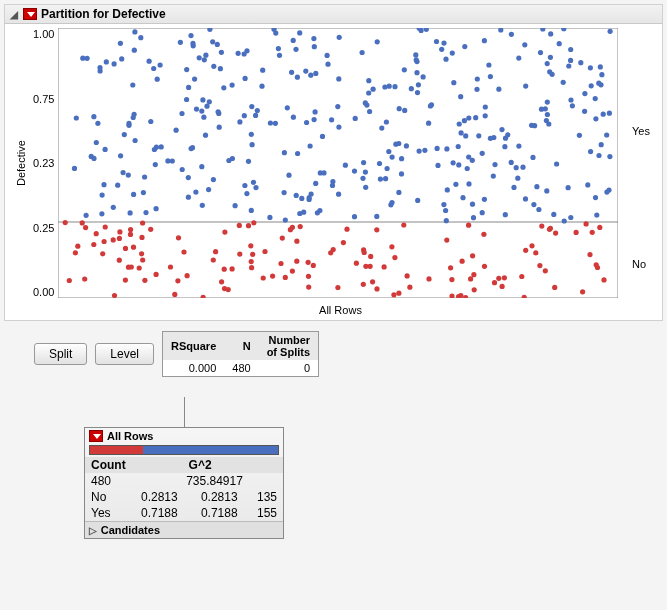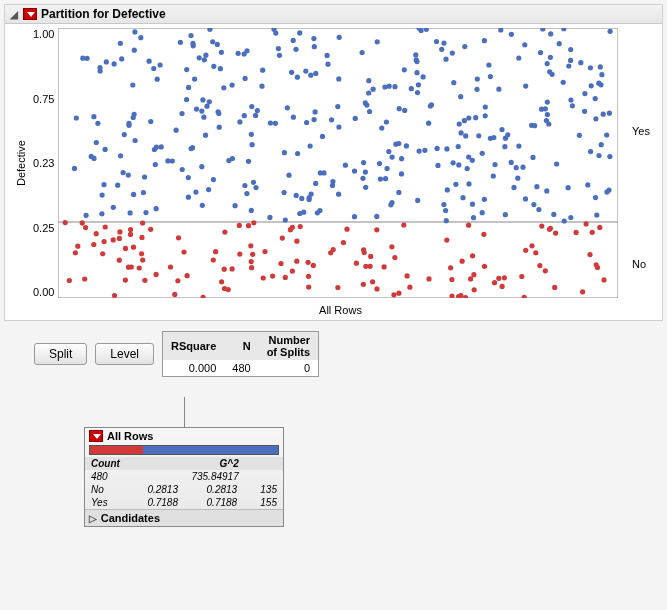--- a/index.html
+++ b/index.html
@@ -150,28 +150,27 @@
     display: flex;
     height: 10px;
     margin: 1px 4px 2px 4px;
     border: 1px solid #555;
   }
   .ratio-no  { background: #d23a3a; }
   .ratio-yes { background: #4a6fbf; }
   .node table {
     width: 100%;
     border-collapse: collapse;
-    font-size: 10px;
-    font-style: italic;
+    font-size: 12px;
   }
   .node table th, .node table td {
     padding: 1px 6px;
     text-align: right;
   }
-  .node table th { font-weight: bold; background: #e2e2e2; }
+  .node table th { font-weight: bold; background: #e2e2e2; text-align: center; }
   .node table td.lbl, .node table th.lbl { text-align: left; }
   .candidates {
     display: flex;
     align-items: center;
     gap: 4px;
     padding: 2px 4px;
     font-weight: bold;
     background: #e0e0e0;
     border-top: 1px solid #bbb;
   }

